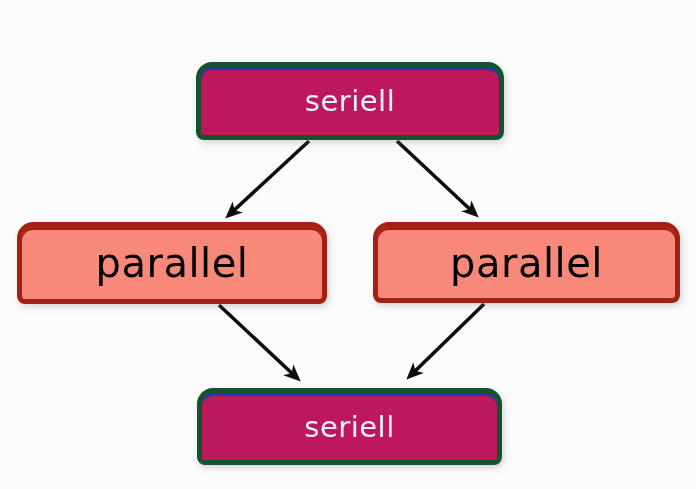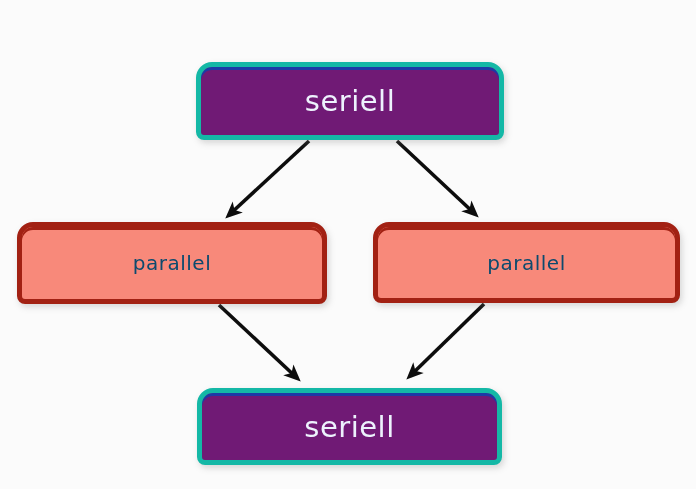--- a/index.html
+++ b/index.html
@@ -26,38 +26,38 @@
   .node {
     position: absolute;
     box-sizing: border-box;
     display: flex;
     align-items: center;
     justify-content: center;
     border-radius: 16px 16px 8px 8px;
     box-shadow: 2px 3px 6px rgba(130,130,130,0.30);
   }
   .node.serial {
-    background: #701a75;
-    border: 5px solid #14b8a6;
+    background: #be185d;
+    border: 5px solid #14532d;
     box-shadow: inset 0 3px 0 #1d3aa6, 2px 3px 6px rgba(130,130,130,0.30);
     justify-content: center;
   }
   .node.parallel {
     background: #f8897a;
     border: 5px solid #a22113;
     box-shadow: inset 0 3px 0 #a22113, 2px 3px 6px rgba(130,130,130,0.30);
   }
   .node.serial .label {
     color: #edf2fd;
     font-size: 29px;
     letter-spacing: 0.5px;
   }
   .node.parallel .label {
-    color: #0c4a6e;
-    font-size: 20px;
+    color: #000000;
+    font-size: 40px;
     letter-spacing: 0.5px;
   }
   #node-seriell-top     { left: 196px; top: 62px;  width: 308px; height: 78px; }
   #node-parallel-left   { left: 17px;  top: 222px; width: 310px; height: 82px; }
   #node-parallel-right  { left: 373px; top: 222px; width: 307px; height: 81px; }
   #node-seriell-bottom  { left: 197px; top: 388px; width: 305px; height: 77px; }
 </style>
 </head>
 <body>
 

